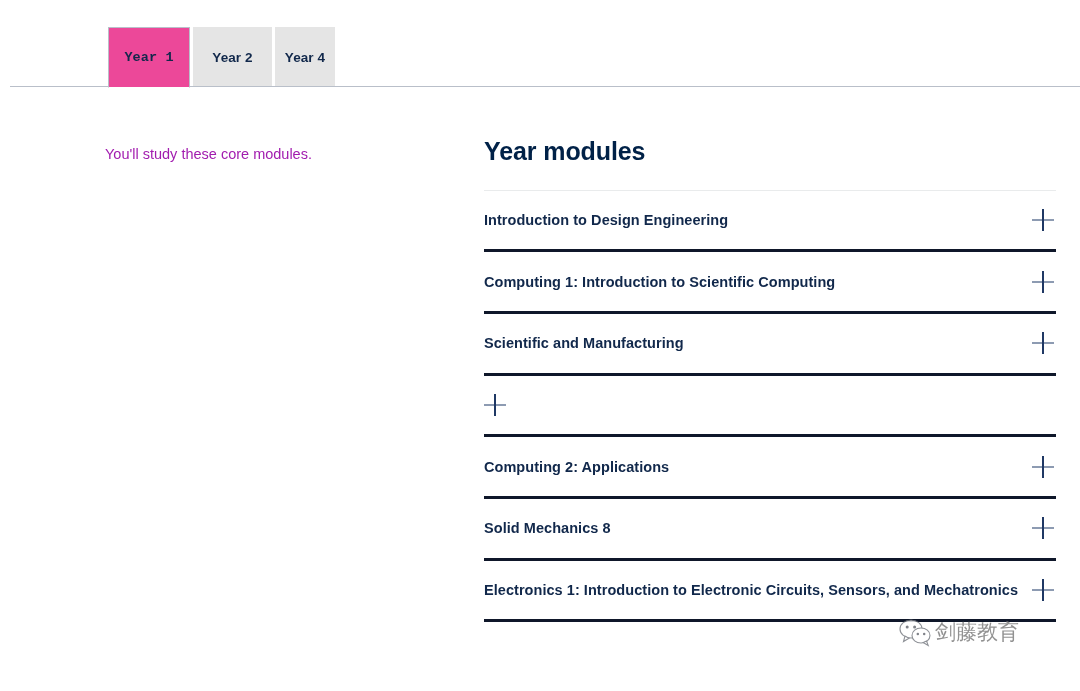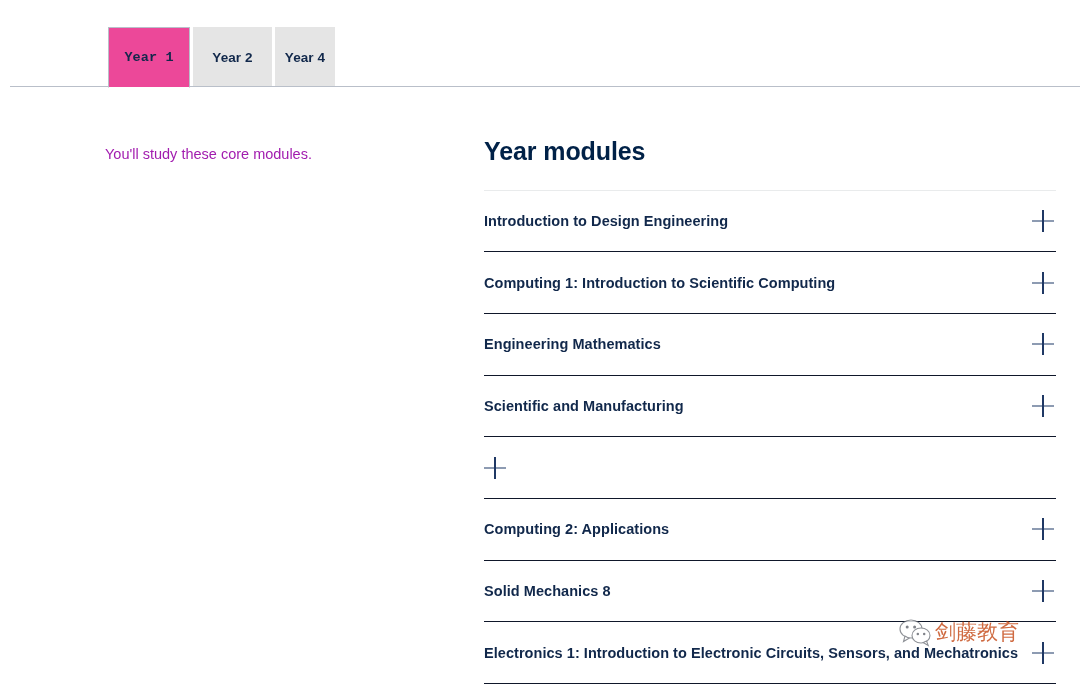--- a/index.html
+++ b/index.html
@@ -112,21 +112,21 @@
 
   .modules {
     width: 100%;
   }
   .module-row {
     position: relative;
     display: flex;
     align-items: center;
     justify-content: space-between;
     height: 61.7px;
-    border-bottom: 1px solid #0f172a;
+    border-bottom: 3px solid #0f172a;
     cursor: pointer;
     box-sizing: border-box;
   }
   .module-title {
     font-size: 14.5px;
     font-weight: bold;
     color: #11284b;
     letter-spacing: 0.05px;
     white-space: nowrap;
   }
@@ -168,21 +168,21 @@
     z-index: 5;
   }
   .wm-logo {
     width: 34px;
     height: 30px;
     position: relative;
     flex: 0 0 34px;
   }
   .wm-text {
     font-size: 21px;
-    color: #c2410c;
+    color: #737373;
     font-family: "DejaVu Sans", sans-serif;
     letter-spacing: 0px;
     margin-left: 3px;
     line-height: 1;
   }
 </style>
 </head>
 <body>
 
 <div class="tabbar">
@@ -215,24 +215,20 @@
       <div class="module-row">
         <span class="module-title">Introduction to Design Engineering</span>
         <span class="plus-icon"></span>
       </div>
 
       <div class="module-row">
         <span class="module-title">Computing 1: Introduction to Scientific Computing</span>
         <span class="plus-icon"></span>
       </div>
 
-      <div class="module-row">
-        <span class="module-title">Engineering Mathematics</span>
-        <span class="plus-icon"></span>
-      </div>
 
       <div class="module-row">
         <span class="module-title">Scientific and Manufacturing</span>
         <span class="plus-icon"></span>
       </div>
 
       <div class="module-row">
         <span class="plus-icon"></span>
       </div>
 

